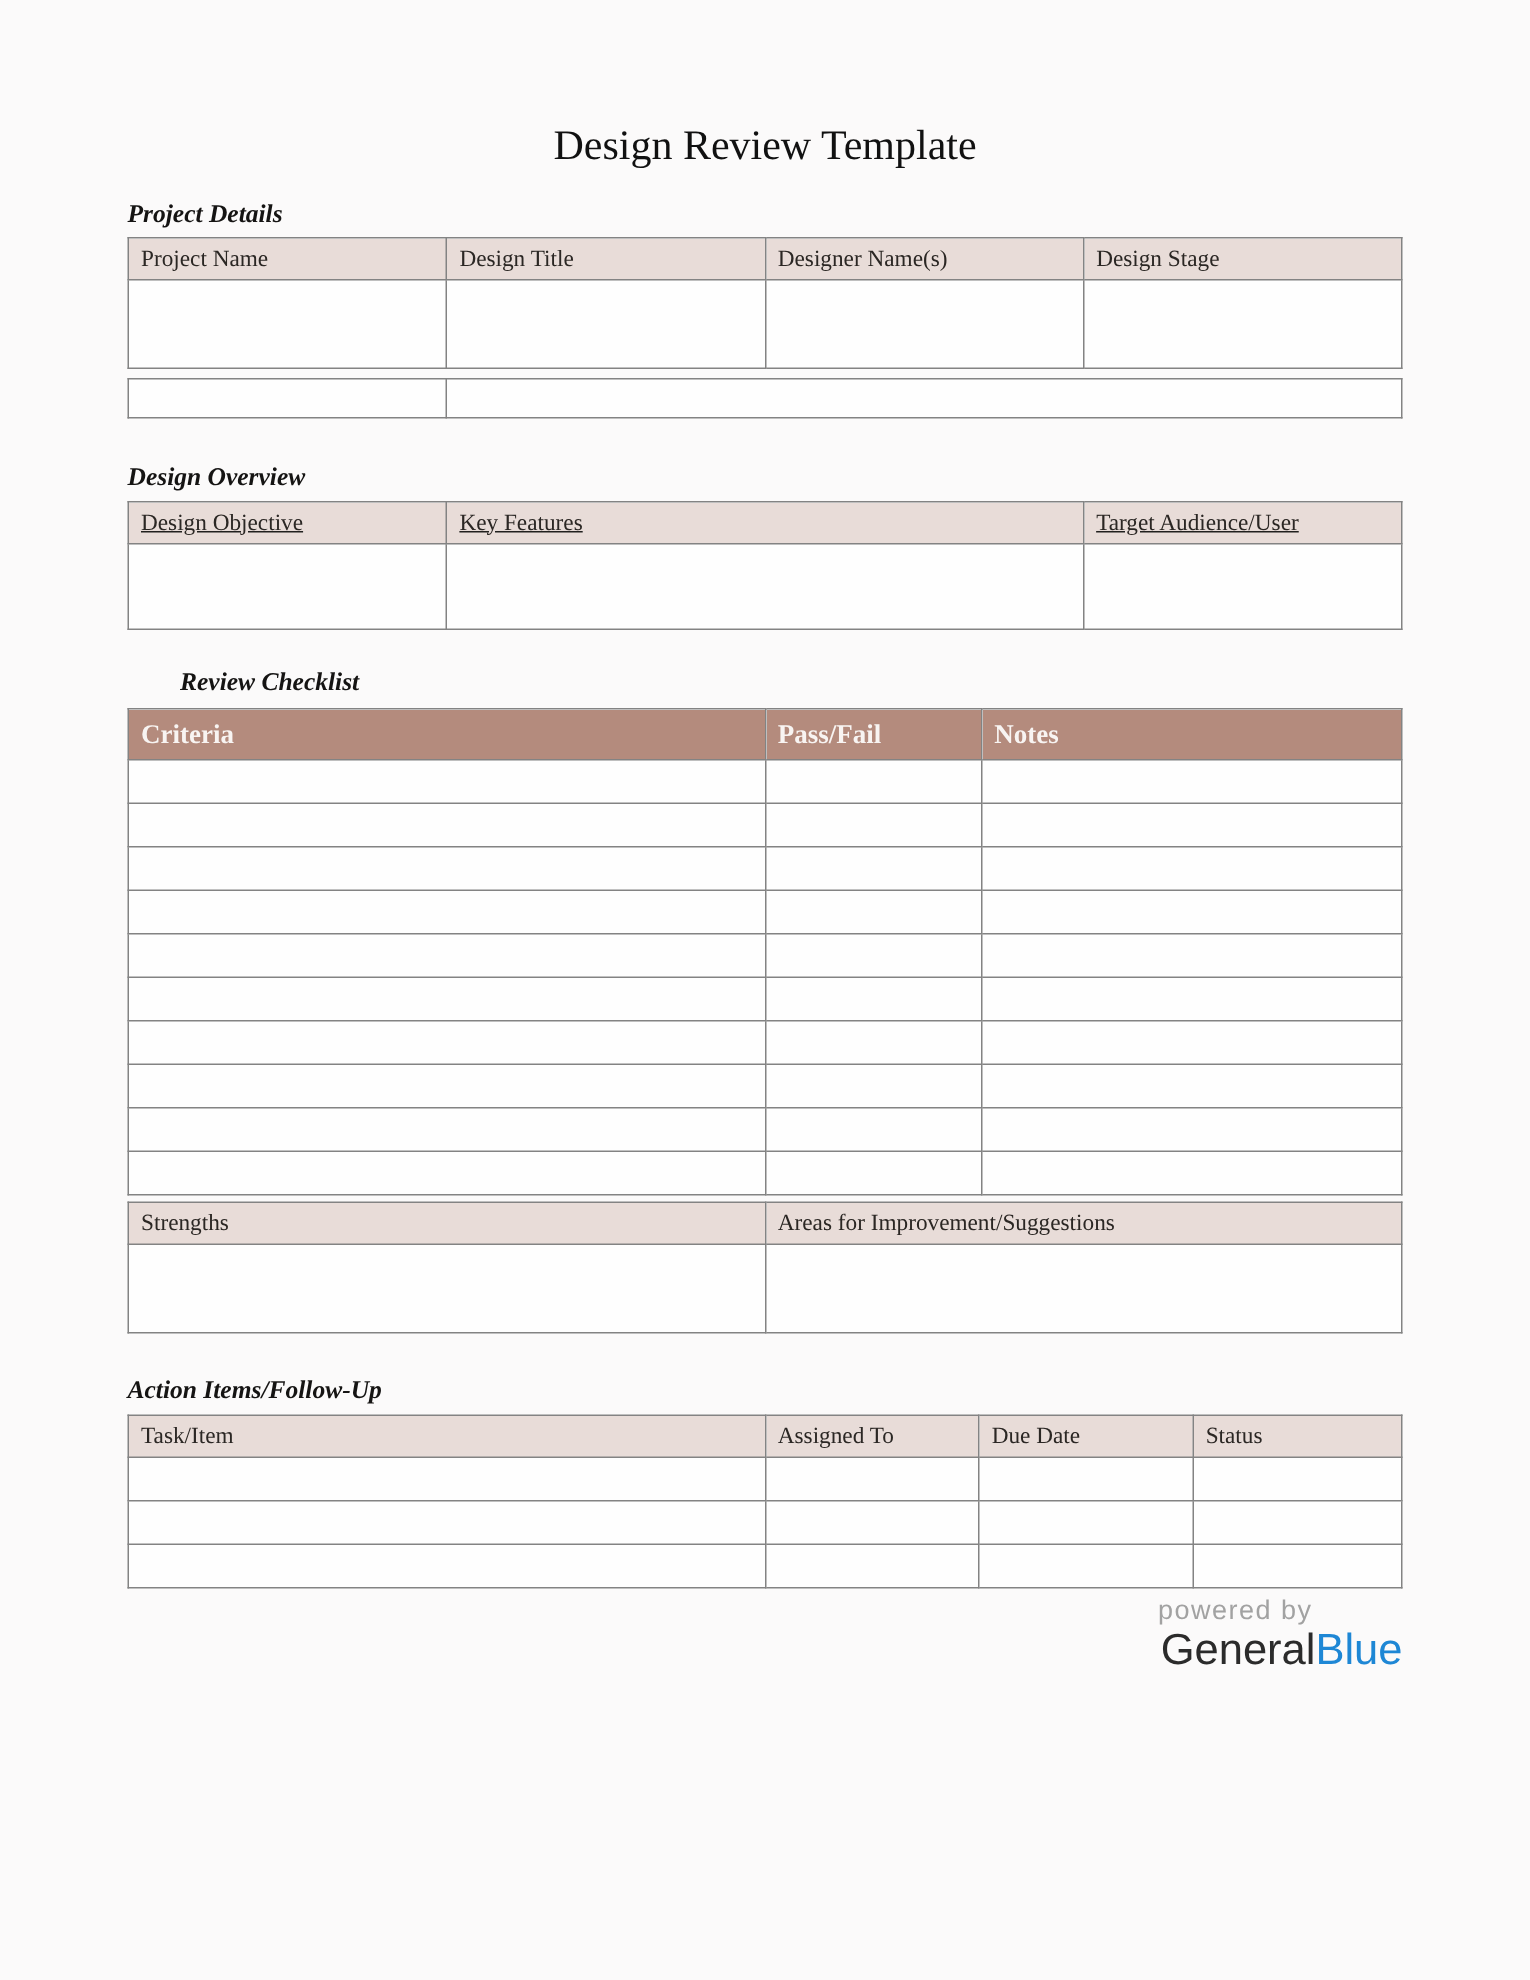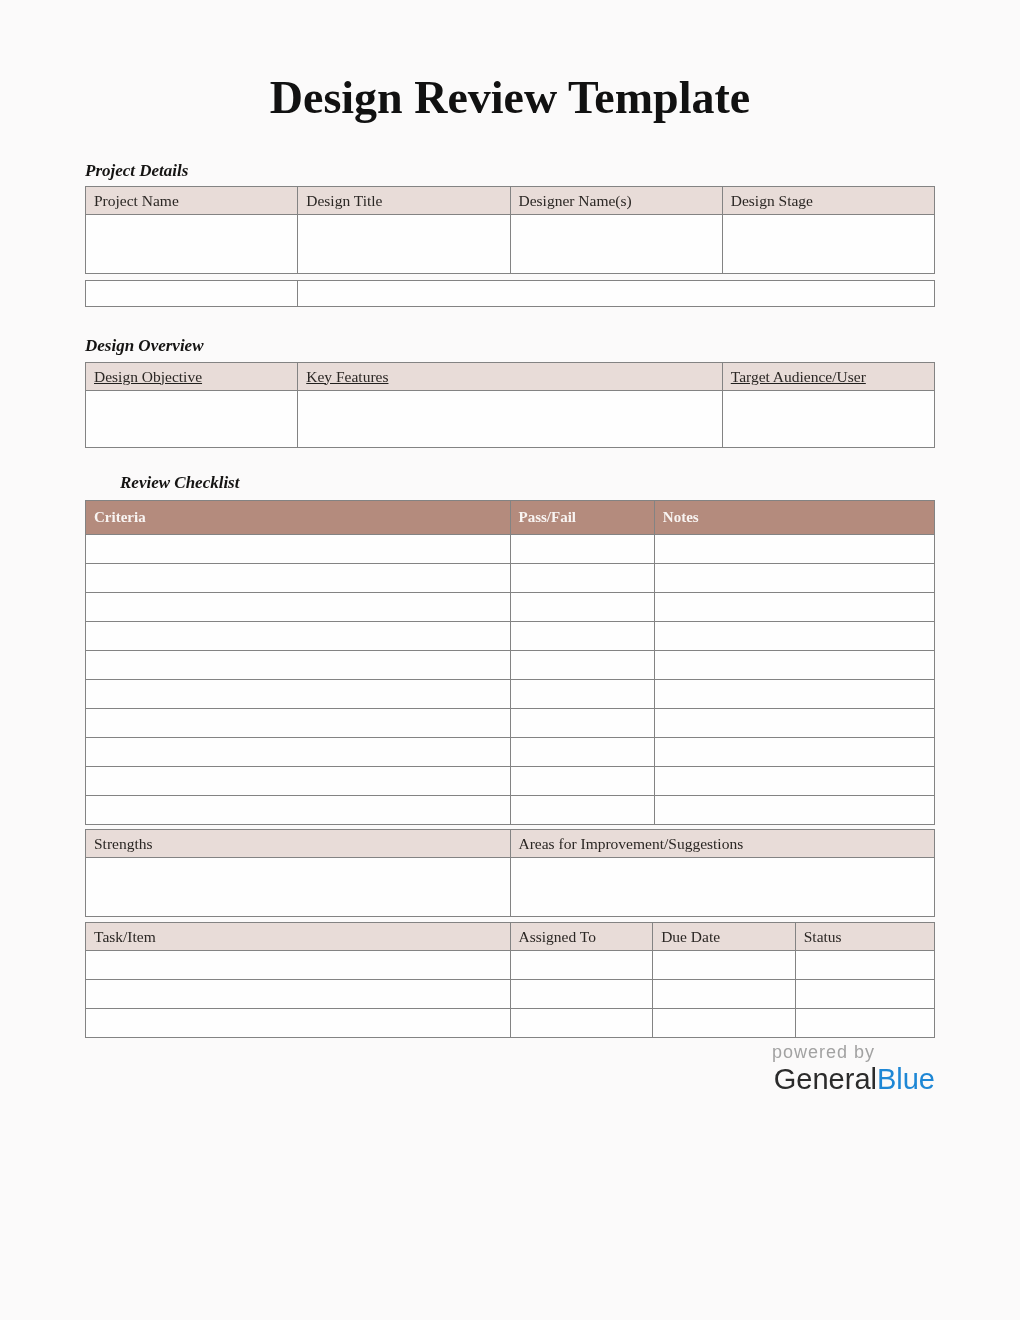--- a/index.html
+++ b/index.html
@@ -7,29 +7,29 @@
   body {
     width:1020px; height:1320px;
     background:#fbfafa;
     font-family:"Liberation Serif","DejaVu Serif",serif;
     color:#21201e;
     overflow:hidden;
   }
   .doc { width:850px; margin:0 85px; }
 
   .page-title {
-    font-size:46px; font-weight:700; line-height:44px;
+    font-size:28px; font-weight:400; line-height:44px;
     text-align:center; margin:76px 0 0 0; color:#111;
   }
 
   .section-heading {
     font-size:17px; font-weight:700; font-style:italic;
     line-height:22px; color:#151413; margin:0;
   }
-  .sh-project   { margin-top:40px; }
+  .sh-project   { margin-top:12px; }
   .sh-overview  { margin-top:28px; }
   .sh-checklist { margin-top:24px;margin-left:35px; }
   .sh-comments  { margin-top:28px; }
   .sh-action    { margin-top:27px; }
 
   table { width:100%; border-collapse:collapse; table-layout:fixed; }
   th, td {
     border:1px solid #838383;
     padding:0 8px;
     text-align:left; vertical-align:middle;
@@ -40,21 +40,21 @@
 
   .light-head th {
     background:#e8dcd8;
     color:#2b2724;
     height:28px;
   }
   .dark-head th {
     background:#b48b7d;
     color:#f8f4f2;
     font-weight:700;
-    font-size:15px;
+    font-size:18px;
     height:34px;
   }
 
   .tbl-project   { margin-top:4px;padding-left:13px; }
   .tbl-project   td { height:59px; }
   .tbl-review    { margin-top:6px; }
   .tbl-review    td { height:26px; }
   .tbl-overview  { margin-top:5px;text-decoration:underline; }
   .tbl-overview  td { height:57px; }
   .tbl-checklist { margin-top:6px; }
@@ -233,20 +233,21 @@
       </tr>
     </thead>
     <tbody>
       <tr>
         <td></td>
         <td></td>
       </tr>
     </tbody>
   </table>
 
+  <h2 class="section-heading sh-action">Action Items/Follow-Up</h2>
   <table class="tbl-action light-head">
     <colgroup>
         <col style="width:50%">
         <col style="width:16.8%">
         <col style="width:16.8%">
         <col style="width:16.4%">
       </colgroup>
     <thead>
       <tr>
         <th>Task/Item</th>

